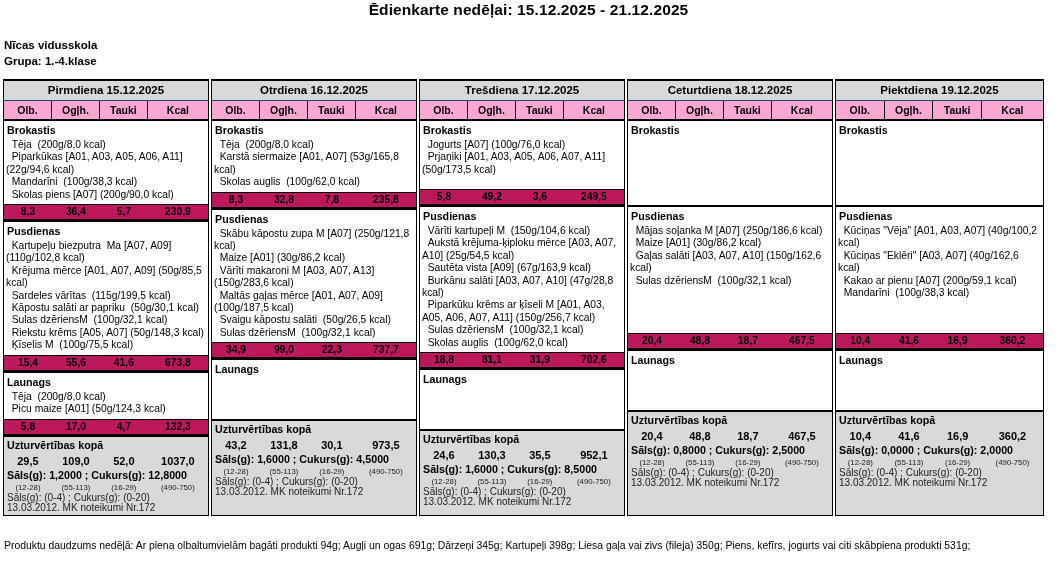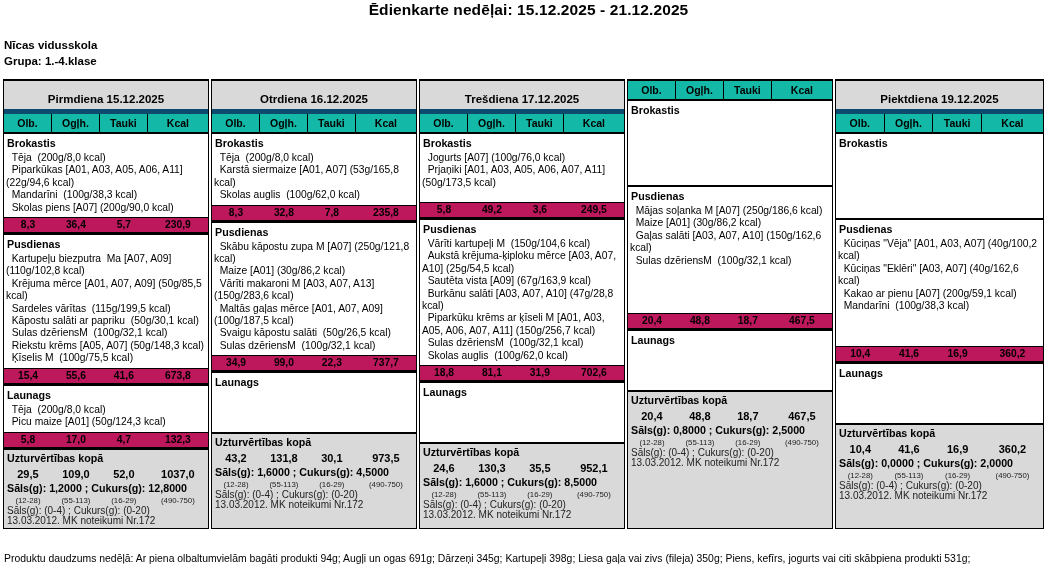--- a/index.html
+++ b/index.html
@@ -48,28 +48,28 @@
     flex-direction: column;
     background: #fff;
   }
   .day-col:last-child { width: 209px; }
 
   .day-head {
     background: #d9d9d9;
     text-align: center;
     font-size: 11.5px;
     font-weight: bold;
-    padding: 12px 0 3px;
-    border-bottom: 5px solid #0c4a6e;
+    padding: 3px 0 3px;
+    border-bottom: 1px solid #0c4a6e;
     line-height: 13px;
   }
 
   .nutri-head {
     display: flex;
-    background: #14b8a6;
+    background: #f9a8d4;
     border-bottom: 2px solid #000;
     align-items: center;
   }
   .nutri-head div {
     font-size: 10.5px;
     font-weight: bold;
     text-align: center;
     padding: 3px 0 3px;
     line-height: 12px;
     border-right: 1px solid #000;
@@ -363,20 +363,21 @@
             <div class="c1">(12-28)</div>
             <div class="c2">(55-113)</div>
             <div class="c3">(16-29)</div>
             <div class="c4">(490-750)</div>
           </div>
           <div class="note-line">Sāls(g): (0-4) ; Cukurs(g): (0-20)</div>
           <div class="note-line">13.03.2012. MK noteikumi Nr.172</div>
         </div>
       </div>
       <div class="day-col">
+        <div class="day-head">Ceturtdiena 18.12.2025</div>
         <div class="nutri-head">
           <div class="c1">Olb.</div>
           <div class="c2">Ogļh.</div>
           <div class="c3">Tauki</div>
           <div class="c4">Kcal</div>
         </div>
         <div class="meal-block brokastis-block" style="border-bottom: 2px solid rgb(0, 0, 0);">
           <div class="meal-title">Brokastis</div>
           <div class="meal-items"></div>
           <div class="meal-spacer"></div>

